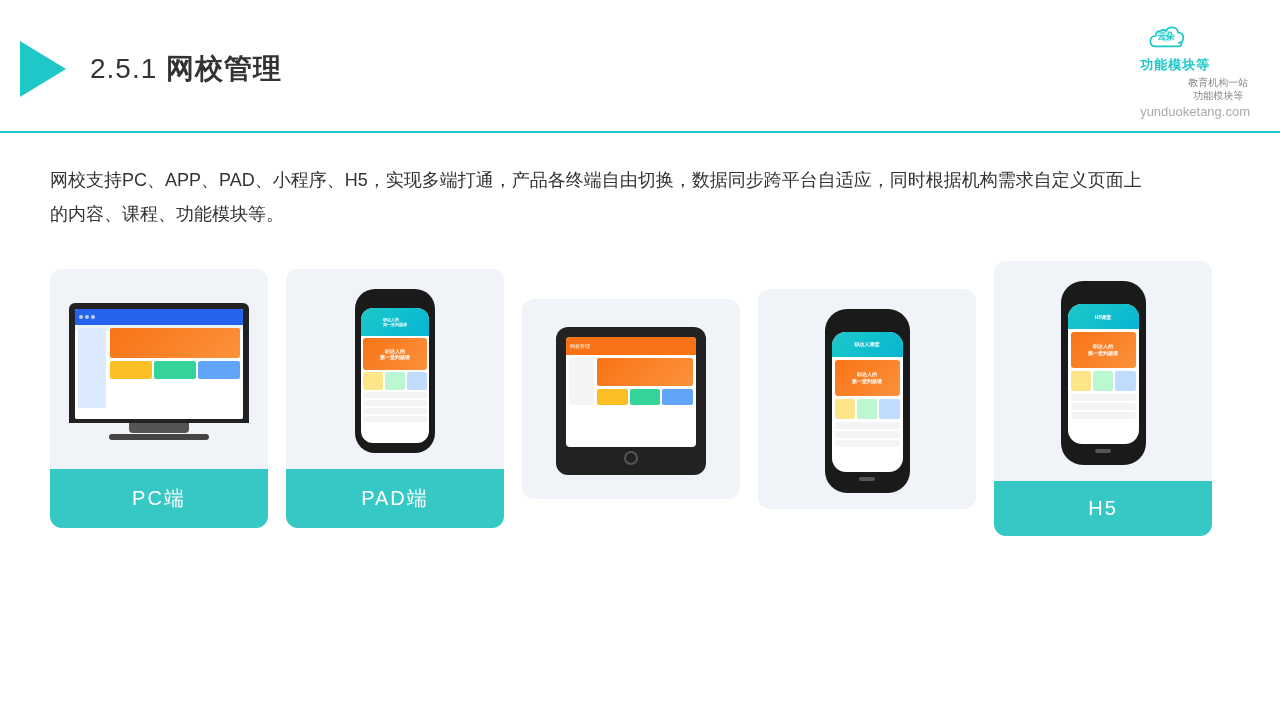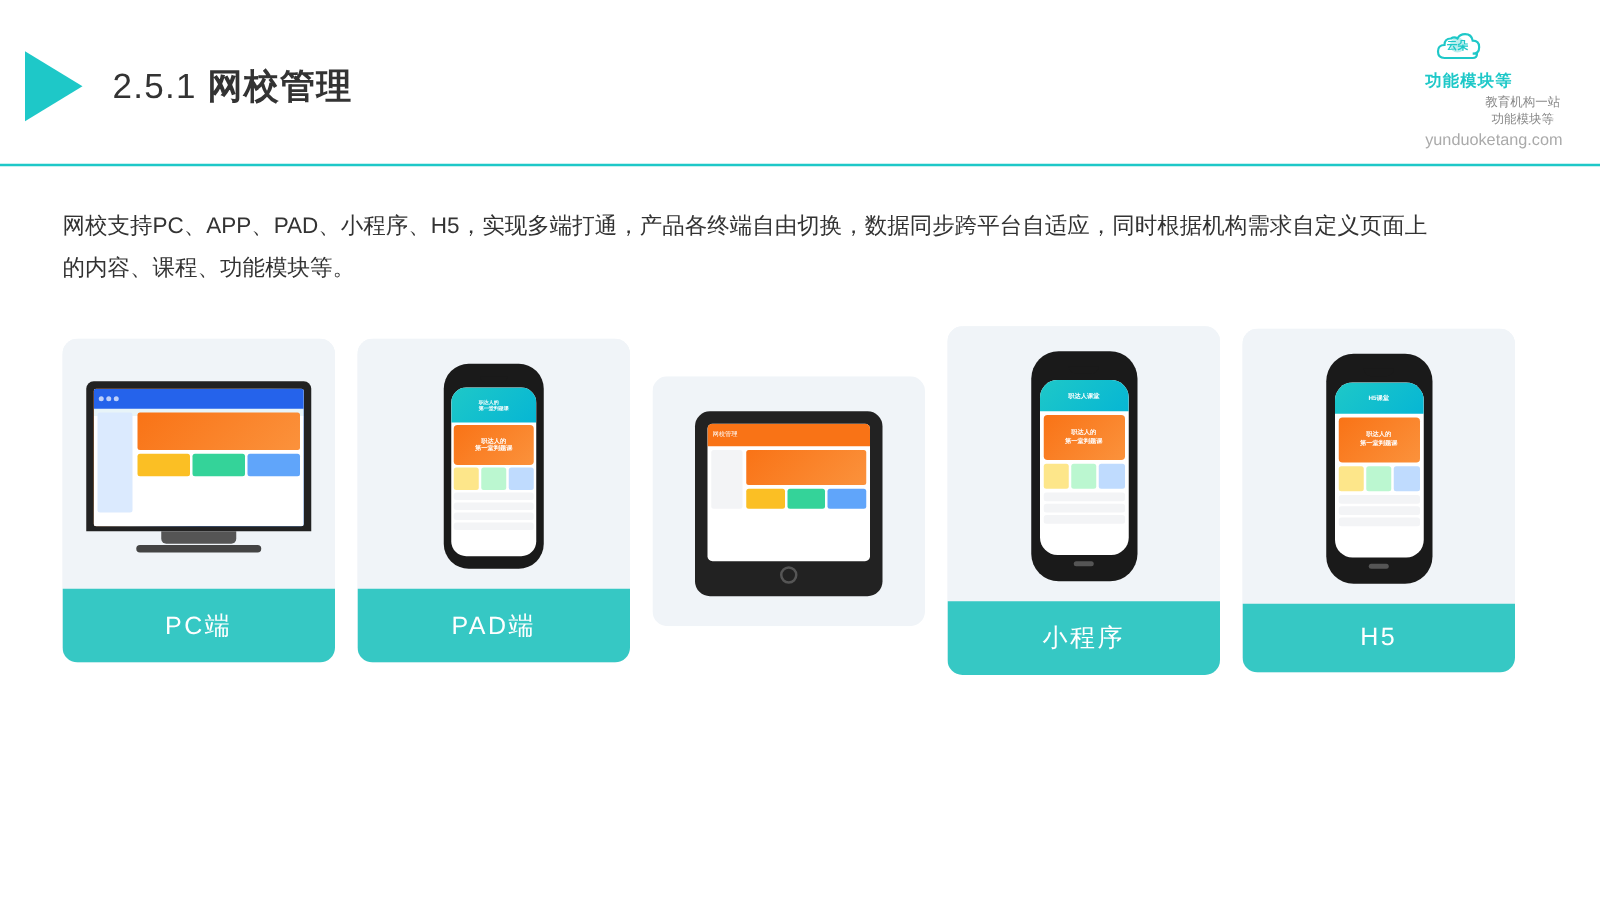--- a/index.html
+++ b/index.html
@@ -556,21 +556,20 @@
                   <div class="mini-phone-list-item"></div>
                   <div class="mini-phone-list-item"></div>
                   <div class="mini-phone-list-item"></div>
                 </div>
               </div>
             </div>
             <div class="mini-phone-home"></div>
           </div>
         </div>
       </div>
-      <div class="device-label">小程序</div>
     </div>
 
     <div class="device-card">
       <div class="device-image-area">
         <div class="phone-mockup">
           <div class="mini-phone-outer">
             <div class="mini-phone-notch"></div>
             <div class="mini-phone-screen">
               <div class="mini-phone-top">
                 <span style="font-size:5px;color:#fff;font-weight:bold;">H5课堂</span>

